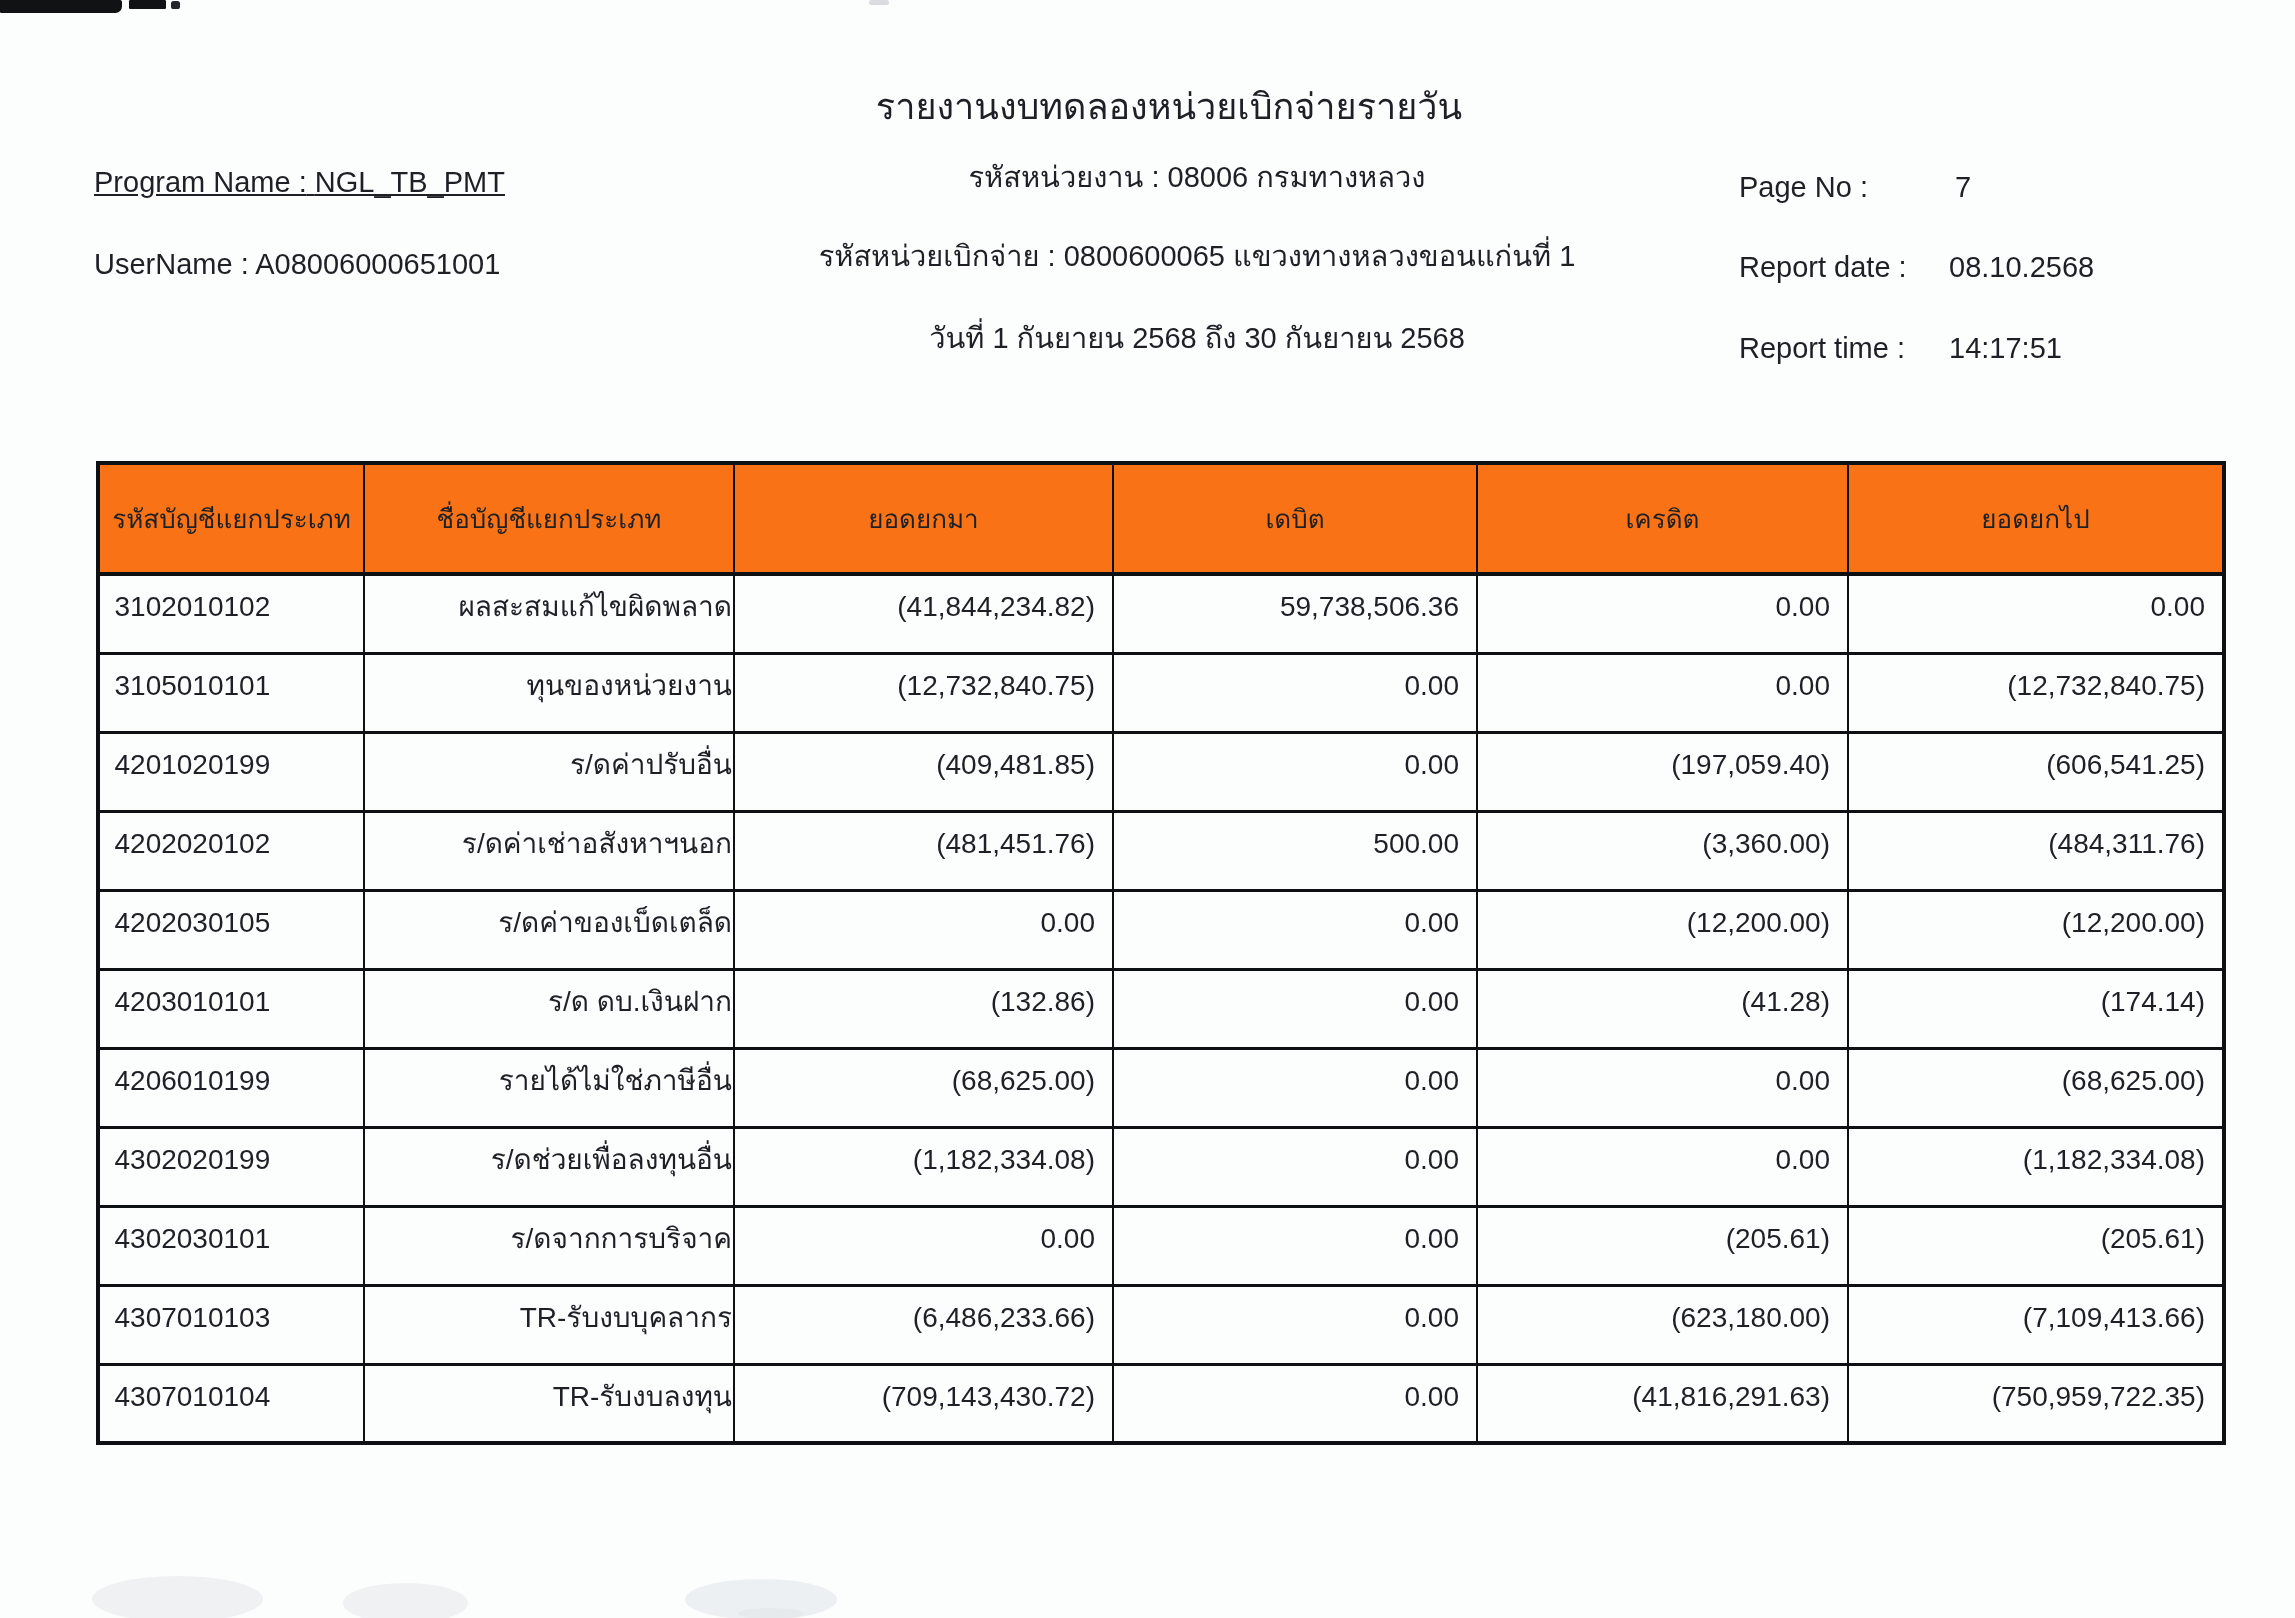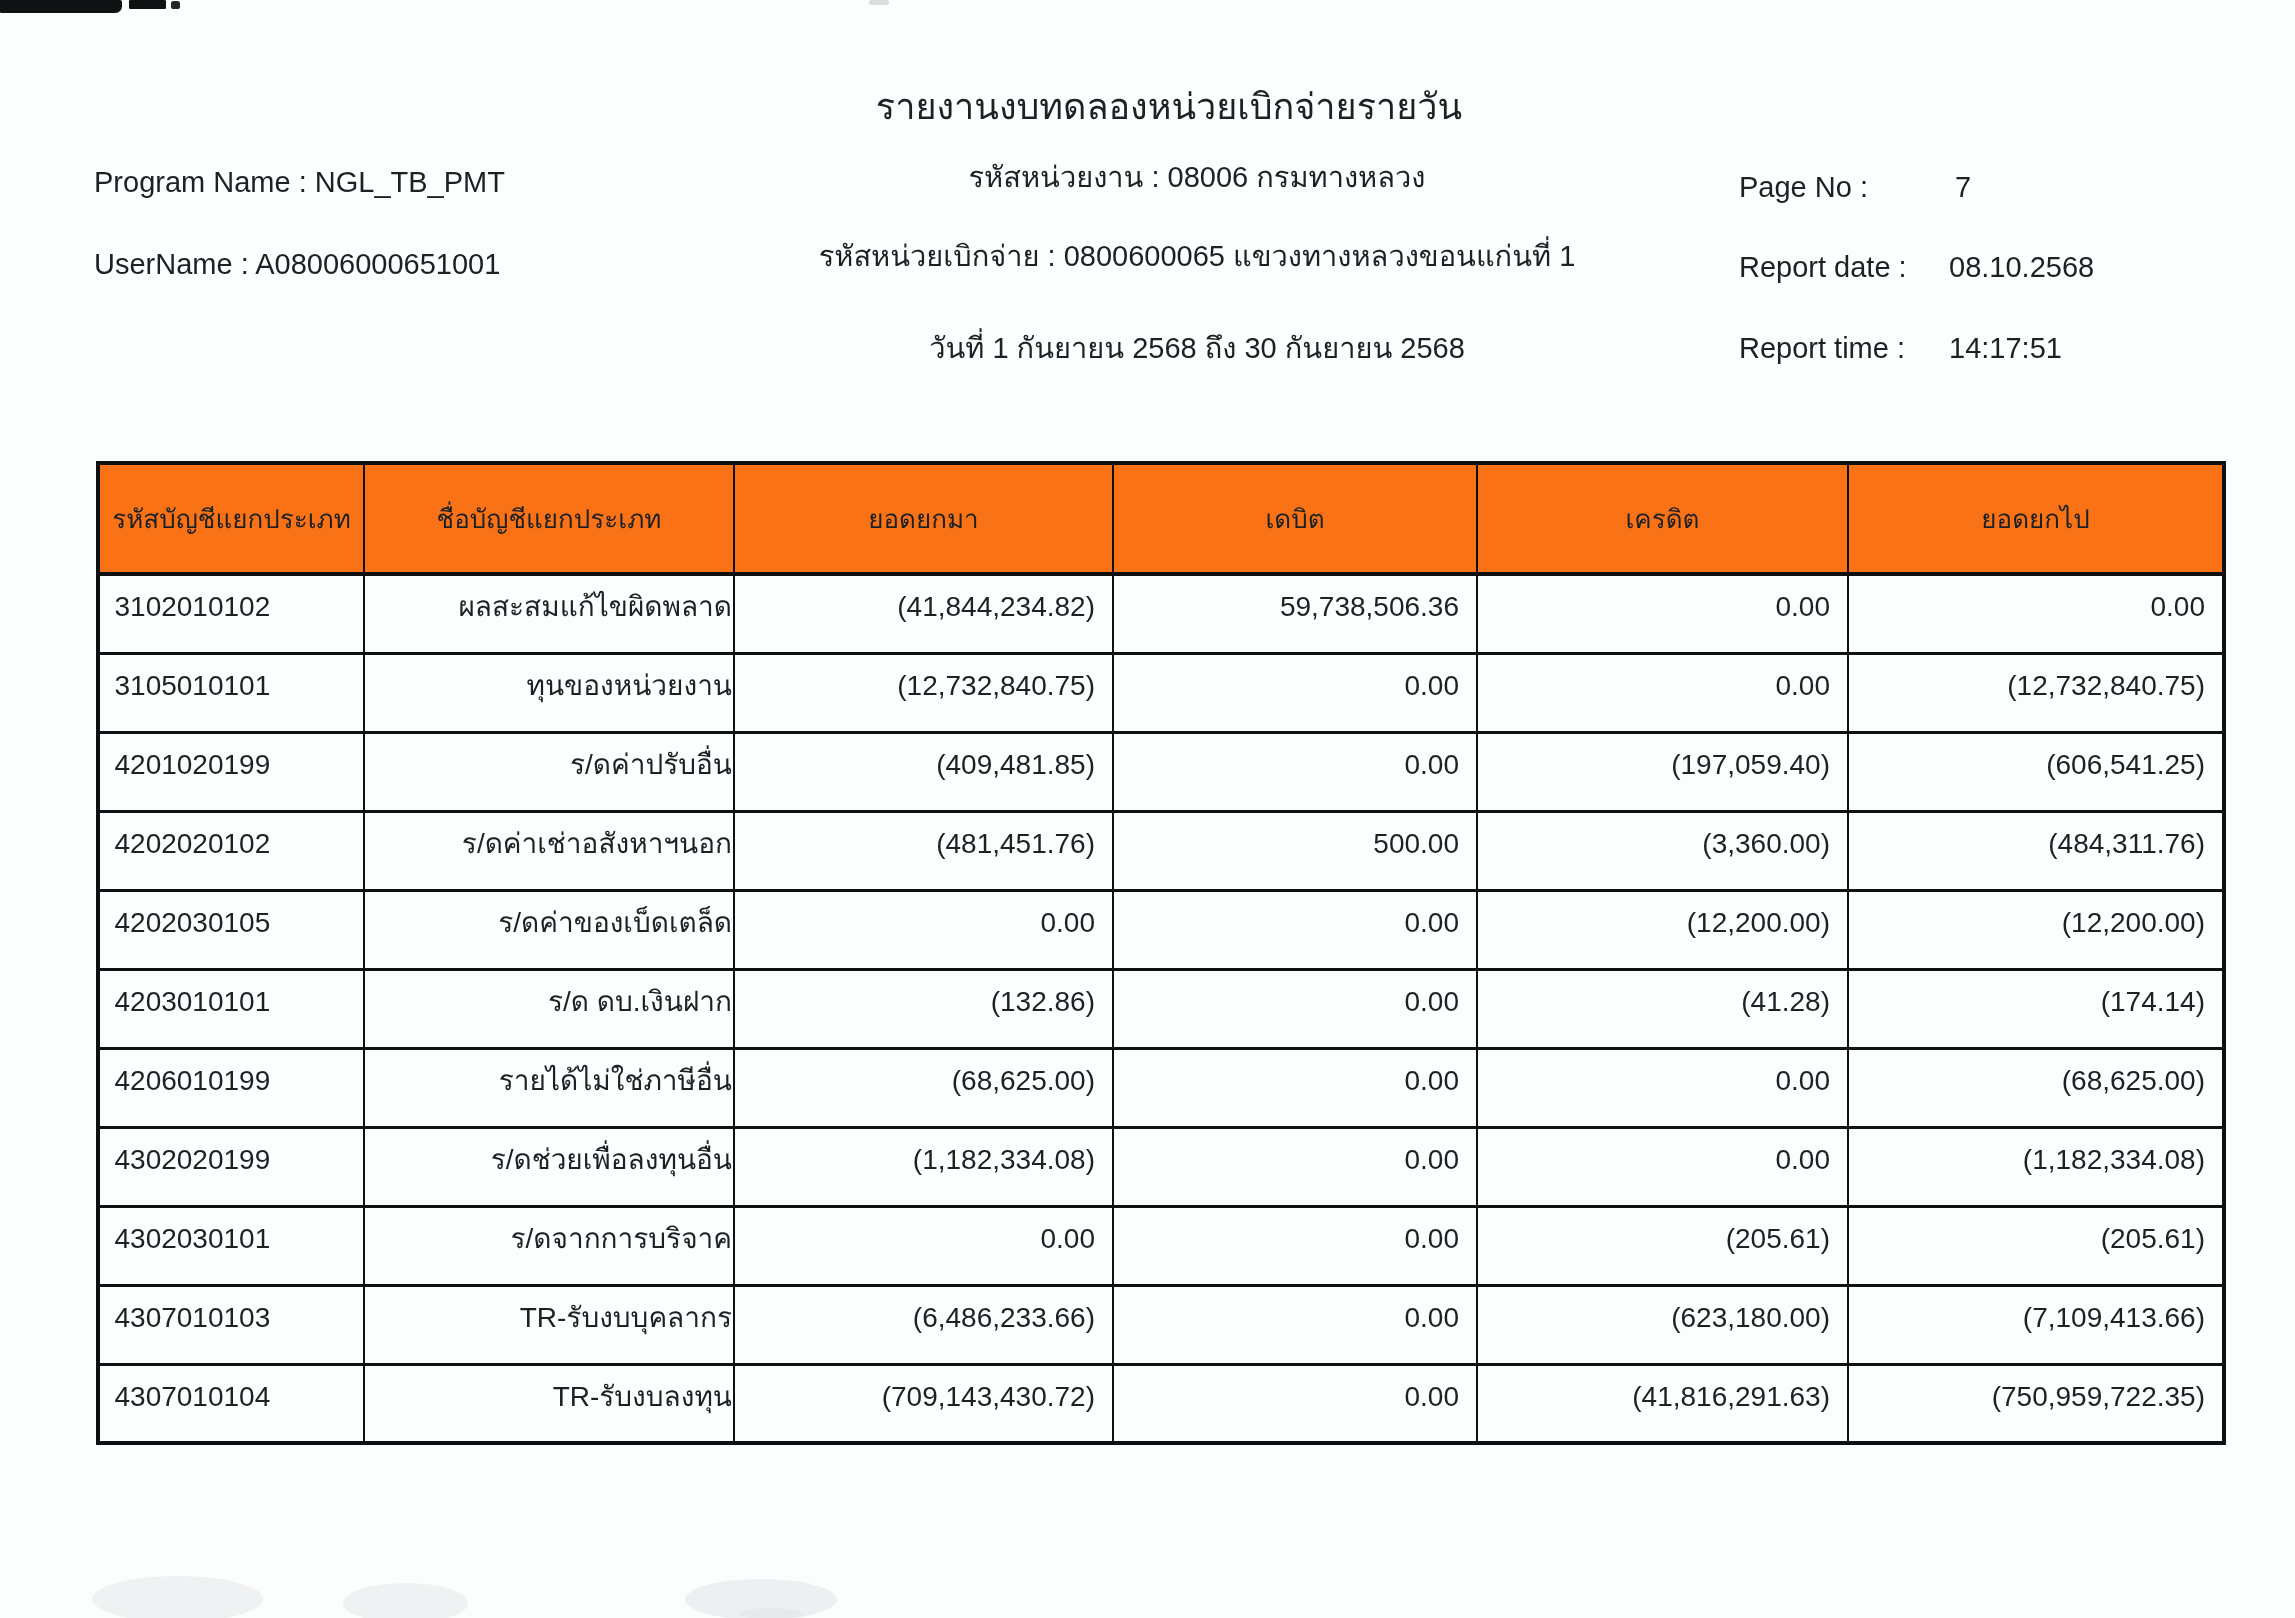--- a/index.html
+++ b/index.html
@@ -18,25 +18,25 @@
     text-align:center; font-size:36px; line-height:1.25;
     padding-left:43px; box-sizing:border-box;
     white-space:nowrap;
   }
   .hdr-line { position:absolute; font-size:29px; line-height:1.2; white-space:nowrap; }
   .hdr-center {
     position:absolute; left:0; width:2295px; text-align:center;
     font-size:29px; line-height:1.2; padding-left:99px; box-sizing:border-box;
     white-space:nowrap;
   }
-  .pos-program  { left:94px;  top:165px; }
+  .pos-program  { left:94px;  top:165px;text-decoration:underline; }
   .pos-user     { left:94px;  top:247px; }
   .pos-agency   { top:160px; }
   .pos-disburse { top:239px; }
-  .pos-daterng  { top:321px;margin-top:10px; }
+  .pos-daterng  { top:321px; }
   .pos-pageno-l { left:1739px; top:170px; }
   .pos-pageno-v { left:1955px; top:170px; }
   .pos-rdate-l  { left:1739px; top:250px; }
   .pos-rdate-v  { left:1949px; top:250px; }
   .pos-rtime-l  { left:1739px; top:331px; }
   .pos-rtime-v  { left:1949px; top:331px; }
 
   
   table.report {
     position:absolute; left:96px; top:461px; width:2125px;

